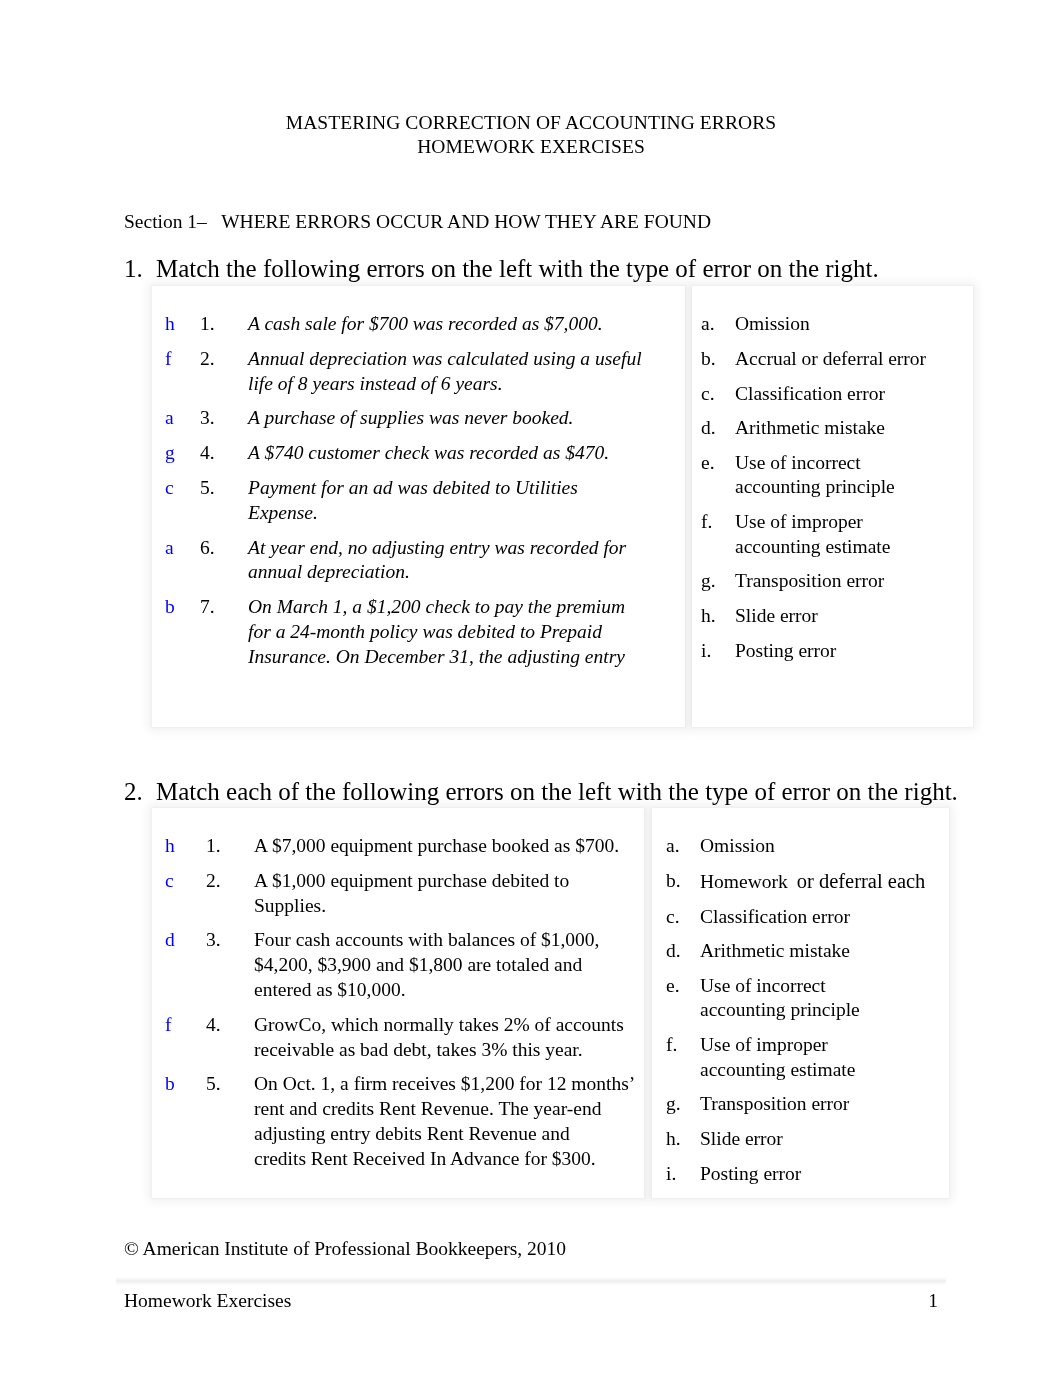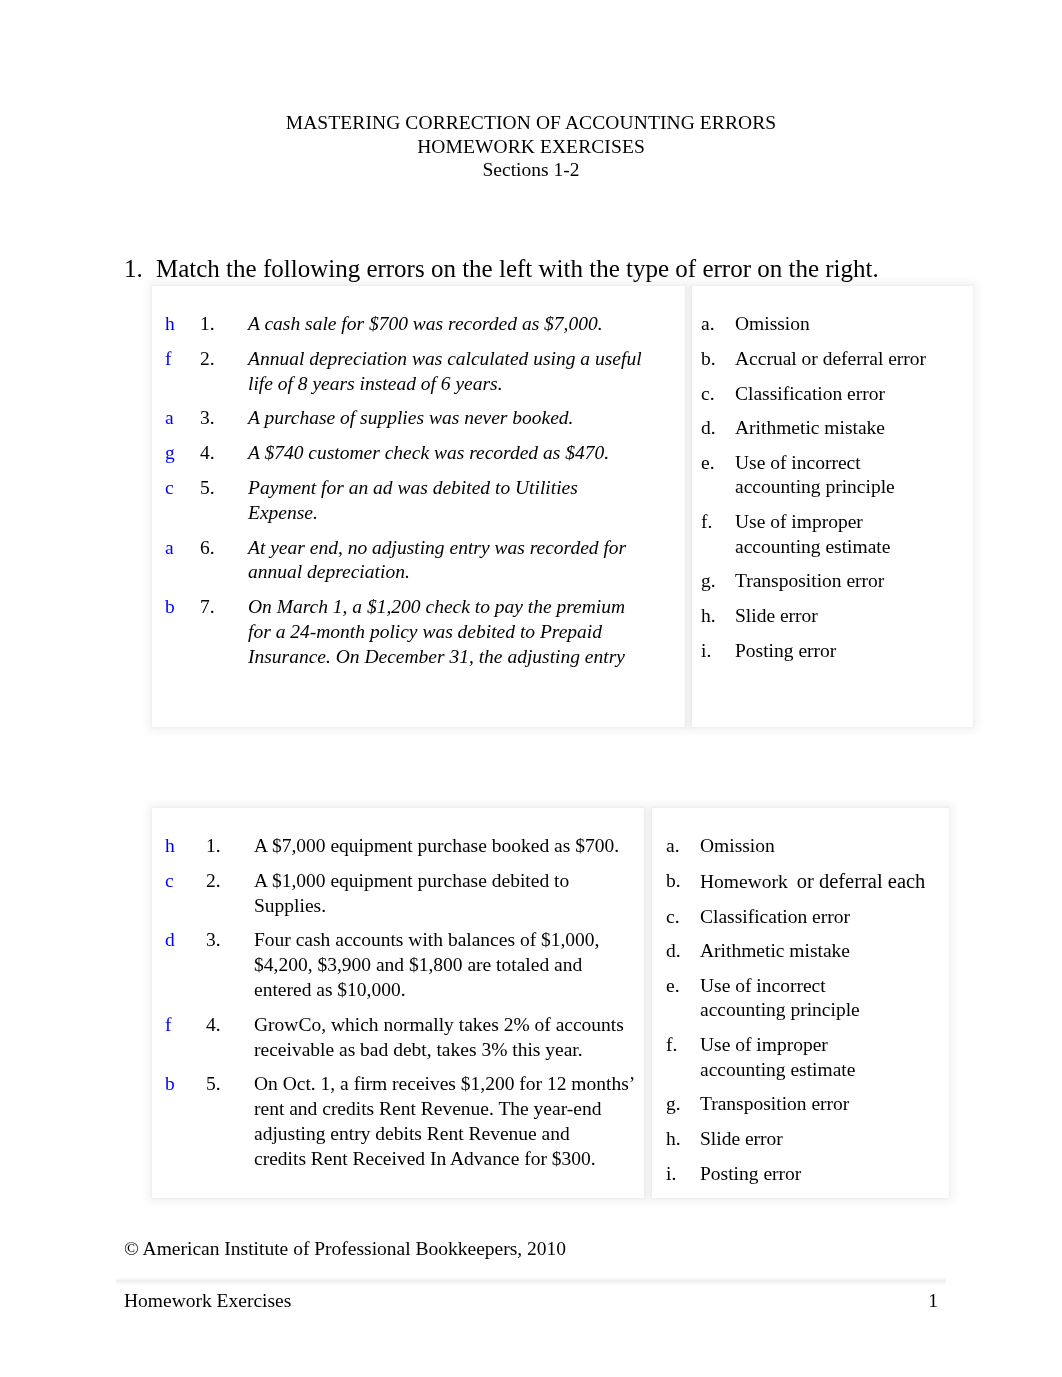--- a/index.html
+++ b/index.html
@@ -199,23 +199,23 @@
   .footer-right { white-space: nowrap; }
 </style>
 </head>
 <body>
 
 <div class="page">
 
   <div class="title-block">
     <div class="title-line">MASTERING CORRECTION OF ACCOUNTING ERRORS</div>
     <div class="title-line">HOMEWORK EXERCISES</div>
-    <div class="title-sub">Sections 1-2</div>
-  </div>
-
+  </div>
+
+  <div class="section-heading">Section 1–   WHERE ERRORS OCCUR AND HOW THEY ARE FOUND</div>
 
   <div class="prompt" id="prompt-1">
     <span class="num">1.</span><span>Match the following errors on the left with the type of error on the right.</span>
   </div>
 
   <div class="panel" id="ex1-left">
     <div class="panel-inner">
       <div class="err-list" id="ex1-err-list">
           <div class="err-item">
             <span class="err-answer">h</span>
@@ -313,20 +313,23 @@
             <span class="type-label">Slide error</span>
           </div>
           <div class="type-item">
             <span class="type-letter">i.</span>
             <span class="type-label">Posting error</span>
           </div>
         </div>
     </div>
   </div>
 
+  <div class="prompt" id="prompt-2">
+    <span class="num">2.</span><span>Match each of the following errors on the left with the type of error on the right.</span>
+  </div>
 
   <div class="panel" id="ex2-left">
     <div class="panel-inner">
       <div class="err-list" id="ex2-err-list">
           <div class="err-item">
             <span class="err-answer">h</span>
             <span class="err-body">
               <span class="err-num">1.</span>
               <span class="err-text">A $7,000 equipment purchase booked as $700.</span>
             </span>

